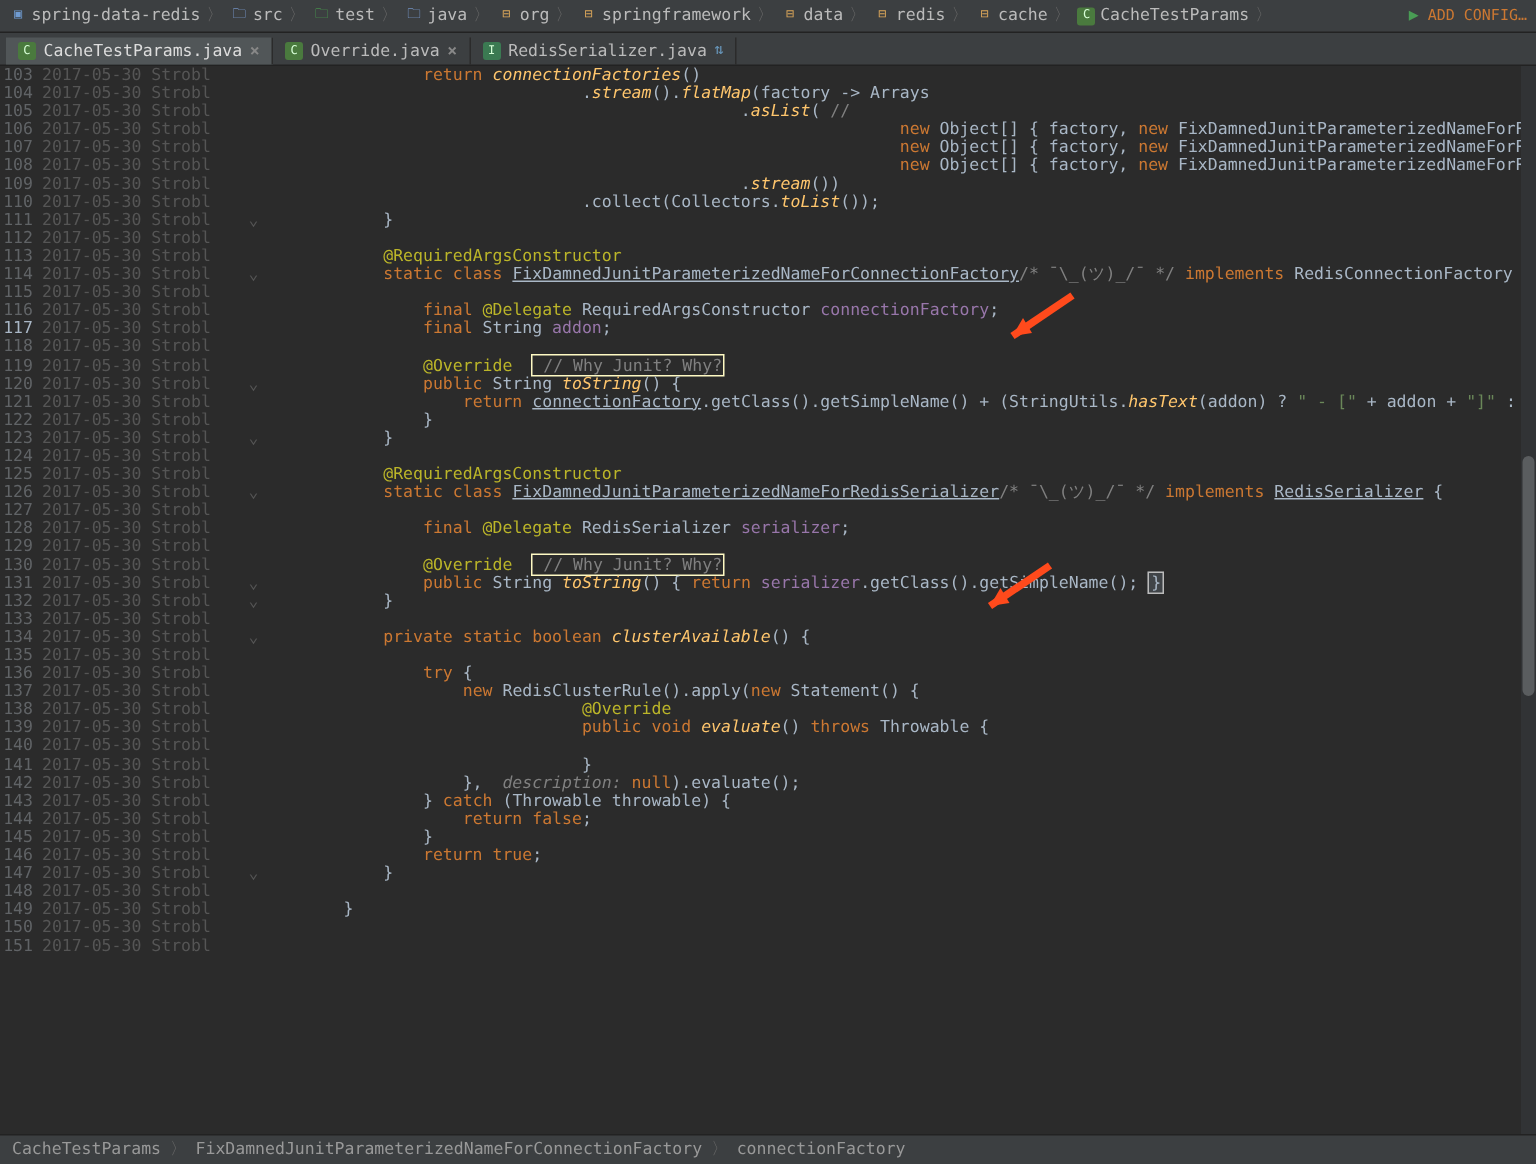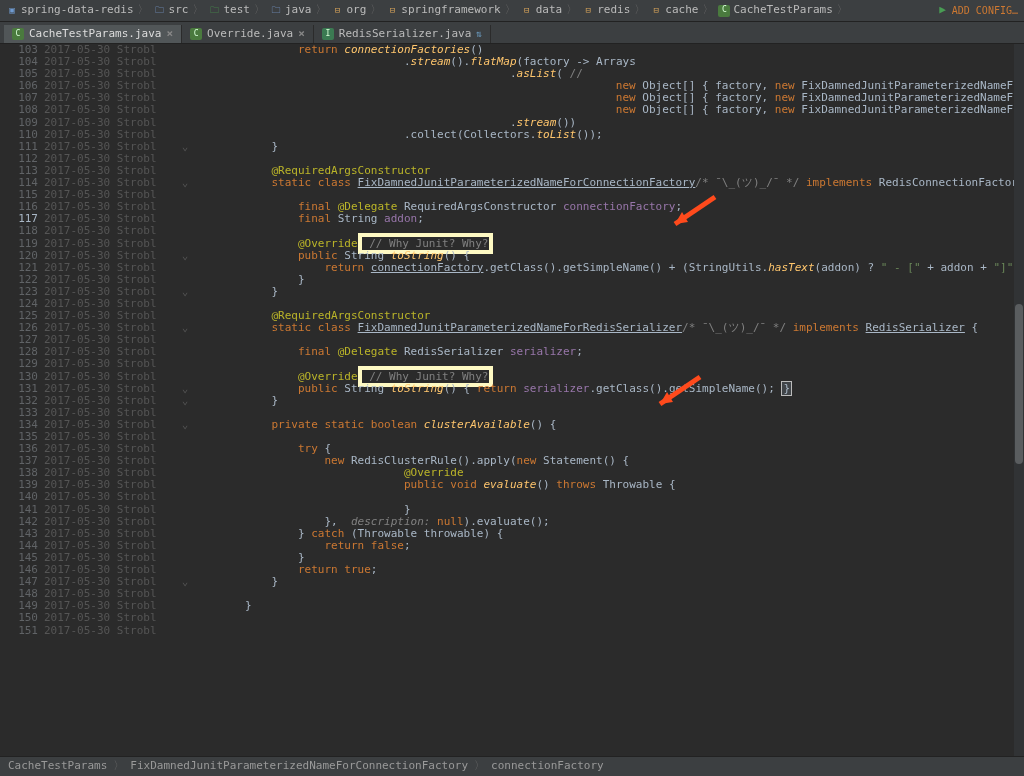--- a/index.html
+++ b/index.html
@@ -20,37 +20,37 @@
   .toprt .play { color:#499c54; }
   .toprt .link { color:#cc7832; font-size:10px;}
 
   .tabbar { display:flex; align-items:flex-end; height:22px; background:#3c3f41; border-bottom:1px solid #222; padding-left:4px;}
   .tab { display:flex; align-items:center; gap:5px; padding:3px 8px; font-size:11px; color:#bbb; border-right:1px solid #2b2b2b;}
   .tab.active { background:#515658; color:#ddd;}
   .tab .x{ color:#888; font-weight:bold;}
   .tab .mod{ color:#6897bb; font-size:10px;}
 
   .editor { position:relative; height:calc(776px - 22px - 22px - 20px); overflow:hidden; background:#2b2b2b;}
-  .codegrid { display:grid; grid-template-columns:28px 134px 14px 1fr;padding-left:16px; }
+  .codegrid { display:grid; grid-template-columns:28px 134px 14px 1fr; }
   .ln { text-align:right; color:#606366; padding-right:6px;}
   .ln.hl { color:#a9b7c6; }
   .blame { color:#555; }
   .gut { color:#555; text-align:center;}
   .code { white-space:pre; }
   .k  { color:#cc7832; }           
   .s  { color:#a9b7c6; }           
   .an { color:#bbb529; }           
   .fn { text-decoration:underline; color:#a9b7c6;}
   .fi { color:#ffc66d; font-style:italic;text-align:right;}   
   .pr { color:#9876aa; }           
   .cm { color:#808080; }           
   .st { color:#6a8759; }
   .pm { color:#808080; font-style:italic;}   
 
-  .hlbox { border:4px solid #fef9c3; padding:0 1px;}
+  .hlbox { border:1px solid #fef9c3; padding:0 1px;margin-left:12px;}
   .caret { border:1px solid #bbb; background:#404448; padding:0 1px;}
 
   .arrow { position:absolute; width:60px; height:40px; pointer-events:none;}
   .arrow svg { width:100%; height:100%; }
   .arrow path{ stroke:#ff4a1c; stroke-width:5; fill:none;}
   .arrow polygon{ fill:#ff4a1c;}
 
   .scrollbar { position:absolute; top:0; right:0; width:10px; height:100%; background:#313335;}
   .scrollthumb{ position:absolute; right:1px; width:8px; background:#5a5d5f; border-radius:4px;}
 

